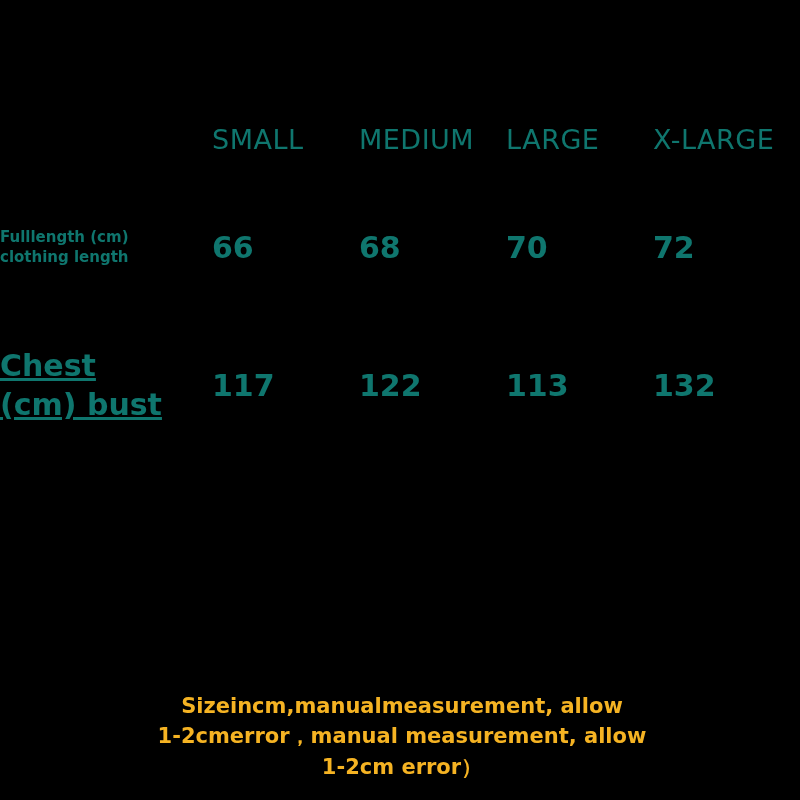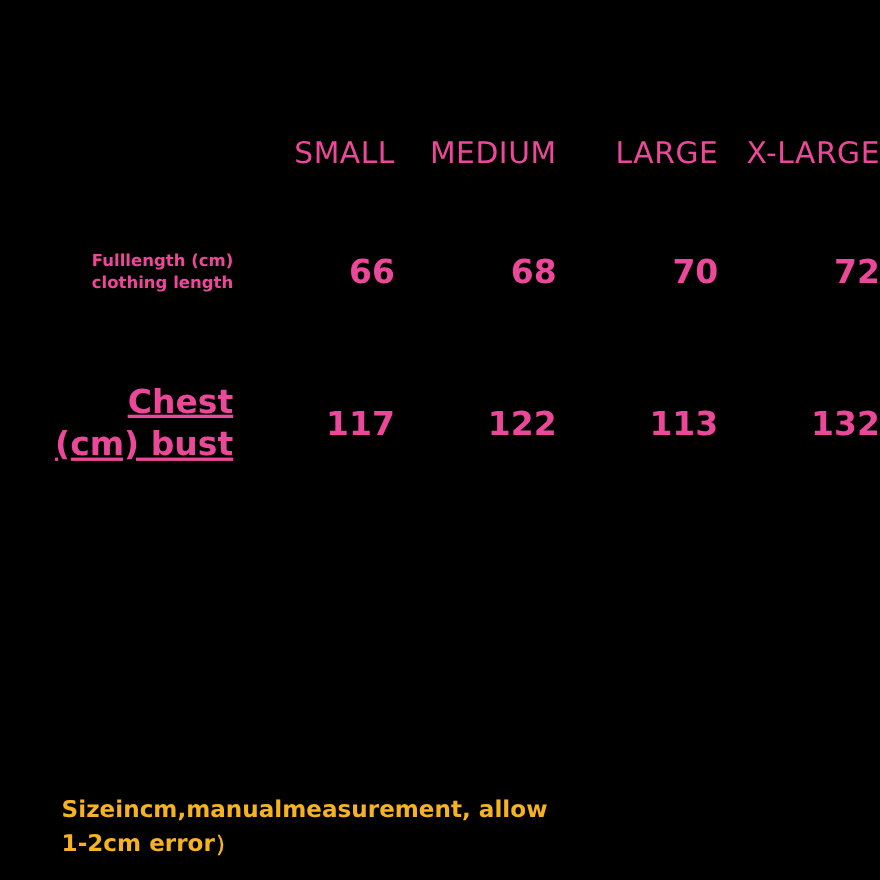--- a/index.html
+++ b/index.html
@@ -28,23 +28,23 @@
     border-collapse: collapse;
     table-layout: fixed;
   }
   table.size-table col.label-col { width: 212px; }
   table.size-table col.size-col { width: 147px; }
 
   table.size-table th,
   table.size-table td {
     padding: 0;
     margin: 0;
-    text-align: right;
+    text-align: left;
     vertical-align: middle;
-    color: #ec4899;
+    color: #0f766e;
   }
 
   .header-row th {
     height: 78px;
     font-size: 27px;
     font-weight: 400;
     letter-spacing: 0.5px;
   }
   .header-row th.corner { font-size: 0; }
 
@@ -61,24 +61,24 @@
     line-height: 1.3;
     text-decoration: underline;
   }
   .value {
     font-size: 30px;
     font-weight: 700;
   }
 
   .footnote {
     position: absolute;
-    left: 16px;
+    left: 4px;
     right: 0;
     bottom: 18px;
-    text-align: left;
+    text-align: center;
     font-size: 21px;
     font-weight: bold;
     line-height: 1.45;
     color: #f5b323;
     padding: 0 40px;
   }
 </style>
 </head>
 <body>
 
@@ -120,16 +120,17 @@
         <td class="value">117</td>
         <td class="value">122</td>
         <td class="value">113</td>
         <td class="value">132</td>
       </tr>
     </tbody>
   </table>
 
   <div class="footnote">
     <div>Sizeincm,manualmeasurement, allow</div>
+    <div>1-2cmerror，manual measurement, allow</div>
     <div>1-2cm error）</div>
   </div>
 
 </div>
 
 </body></html>

